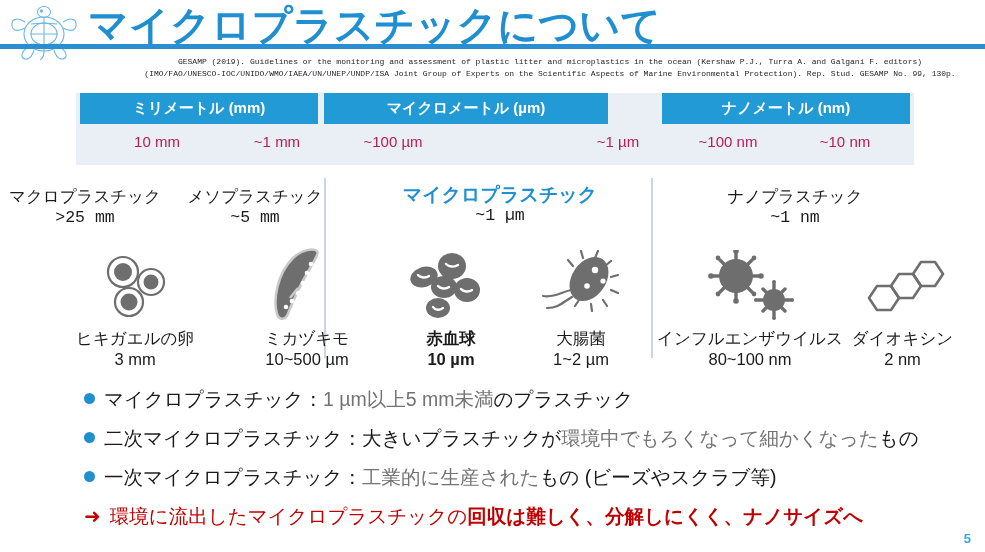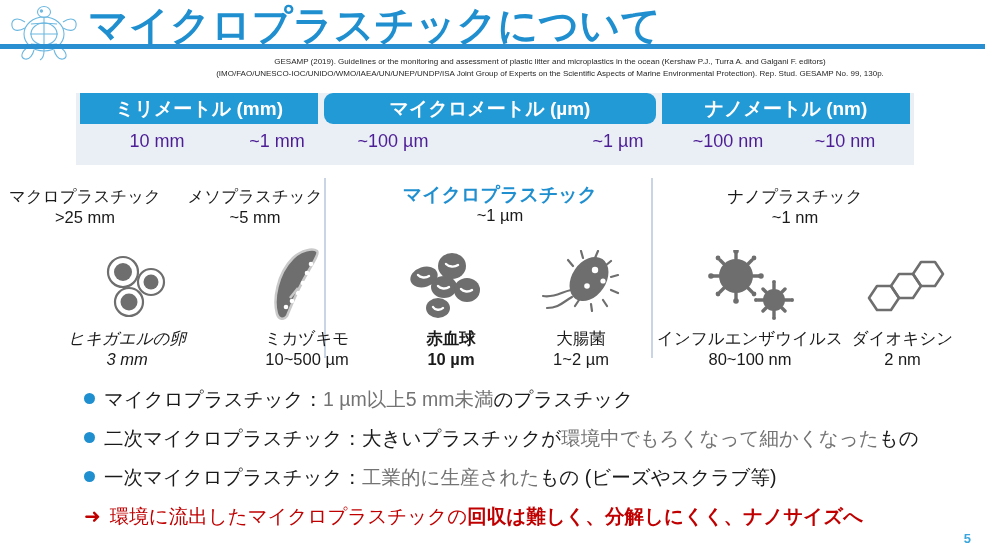--- a/index.html
+++ b/index.html
@@ -21,58 +21,58 @@
     position:absolute;left:0;top:44px;width:985px;height:5px;
     background:#2a8fd0;
   }
   .turtle{
     position:absolute;left:6px;top:2px;width:76px;height:62px;
   }
   
   .citation{
     position:absolute;left:120px;top:56px;width:860px;
     text-align:center;font-size:8px;line-height:11.5px;color:#262626;
-    font-family:Liberation Sans, sans-serif;
+    font-family:Liberation Mono, monospace;
   }
   
   .scaleband{
     position:absolute;left:76px;top:93px;width:838px;height:72px;
     background:#eaeef5;
   }
   .unit-bars{position:absolute;left:0;top:0;width:838px;height:32px;}
   .unit-bar{
     position:absolute;top:0;height:31px;background:#229ad6;
-    color:#ffffff;font-size:19px;font-weight:bold;
+    color:#ffffff;font-size:15px;font-weight:bold;
     display:flex;align-items:center;justify-content:center;
     white-space:nowrap;
   }
   .ub0{left:4px;width:238px;}
-  .ub1{left:248px;width:332px;border-radius:9px;}
+  .ub1{left:248px;width:284px;}
   .ub2{left:586px;width:248px;}
   .ticks{position:absolute;left:0;top:34px;width:838px;height:30px;}
   .tick{
     position:absolute;top:0;height:28px;
     display:flex;align-items:center;justify-content:center;
-    font-size:18px;color:#4c1d95;white-space:nowrap;
+    font-size:15px;color:#be185d;white-space:nowrap;
   }
   .t0{left:26px;width:110px;}
   .t1{left:146px;width:110px;}
   .t2{left:258px;width:118px;}
   .t3{left:382px;width:104px;}
   .t4{left:492px;width:100px;}
   .t5{left:592px;width:120px;}
   .t6{left:714px;width:110px;}
 
   
   .cat{
     position:absolute;text-align:center;font-size:16.5px;
     line-height:21px;color:#1a1a1a;white-space:nowrap;
   }
   .cat .cname{display:block;text-align:center;}
-  .cat .csize{display:block;}
+  .cat .csize{display:block;font-family:Liberation Mono, monospace;}
   .cat.micro .cname{color:#1f8fd0;font-weight:bold;font-size:19px;}
   .c-macro{left:0px;top:186px;width:170px;}
   .c-meso{left:170px;top:186px;width:170px;}
   .c-micro{left:340px;top:184px;width:320px;}
   .c-nano{left:660px;top:186px;width:270px;}
 
   
   .vsep{position:absolute;width:2px;background:#c9d4e4;}
   .vs1{left:324px;top:178px;height:180px;}
   .vs2{left:651px;top:178px;height:180px;}
@@ -84,21 +84,21 @@
   .ic2{left:386px;top:248px;width:130px;}
   .ic3{left:520px;top:248px;width:120px;}
   .ic4{left:668px;top:248px;width:165px;}
   .ic5{left:840px;top:248px;width:120px;}
 
   
   .ilabel{
     position:absolute;text-align:center;font-size:16.5px;line-height:21px;
     color:#1a1a1a;white-space:nowrap;
   }
-  .il0{left:37px;top:328px;width:180px;font-style:italic;}
+  .il0{left:45px;top:328px;width:180px;}
   .il1{left:222px;top:328px;width:170px;}
   .il2{left:386px;top:328px;width:130px;font-weight:bold;}
   .il3{left:516px;top:328px;width:130px;}
   .il4{left:655px;top:328px;width:190px;}
   .il5{left:840px;top:328px;width:125px;}
 
   
   .bullets{position:absolute;left:84px;top:386px;width:890px;}
   .brow{
     display:flex;align-items:baseline;margin-bottom:13px;

